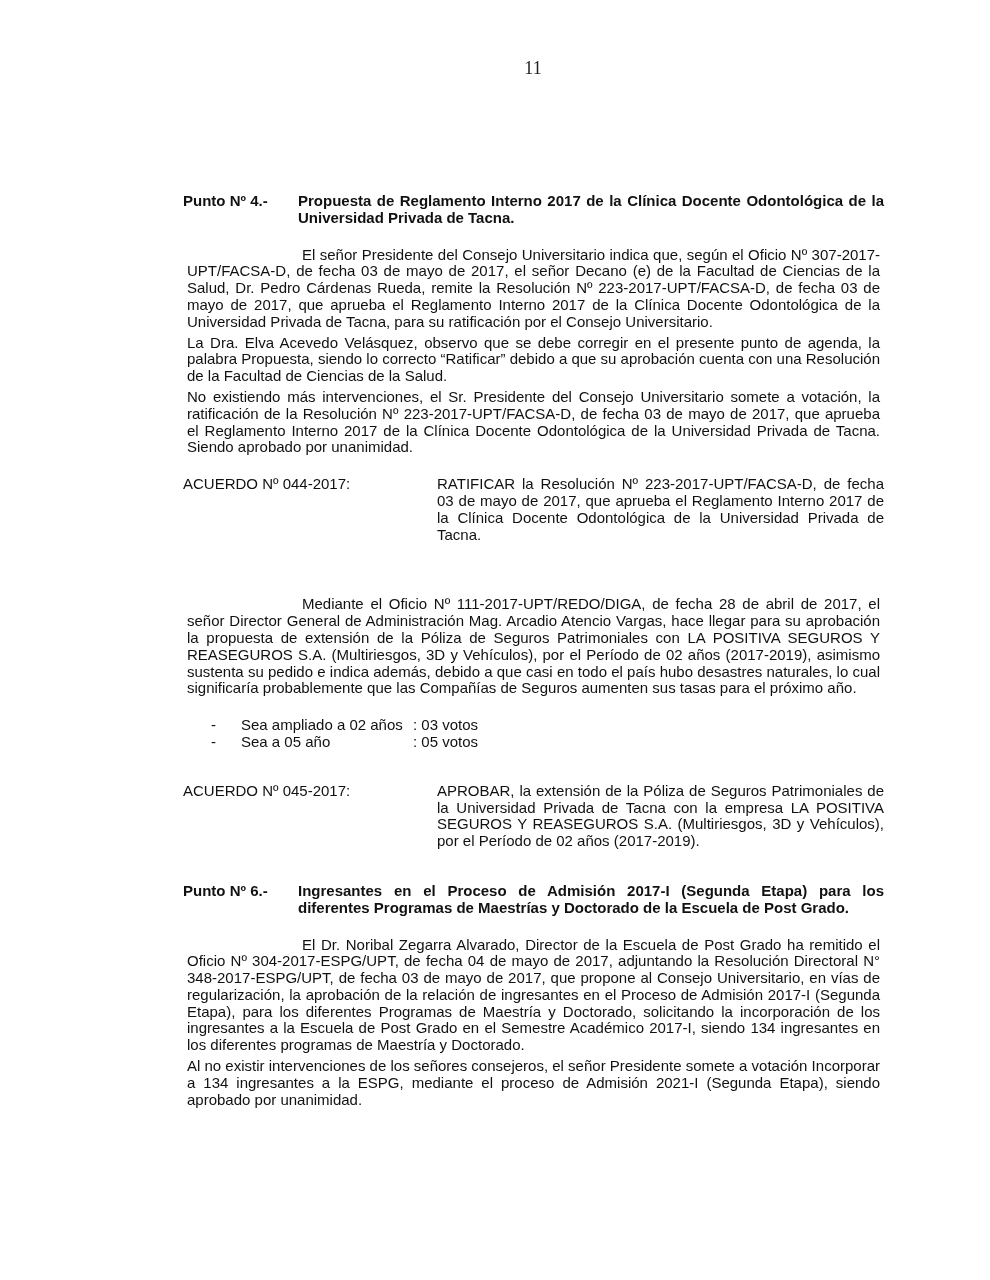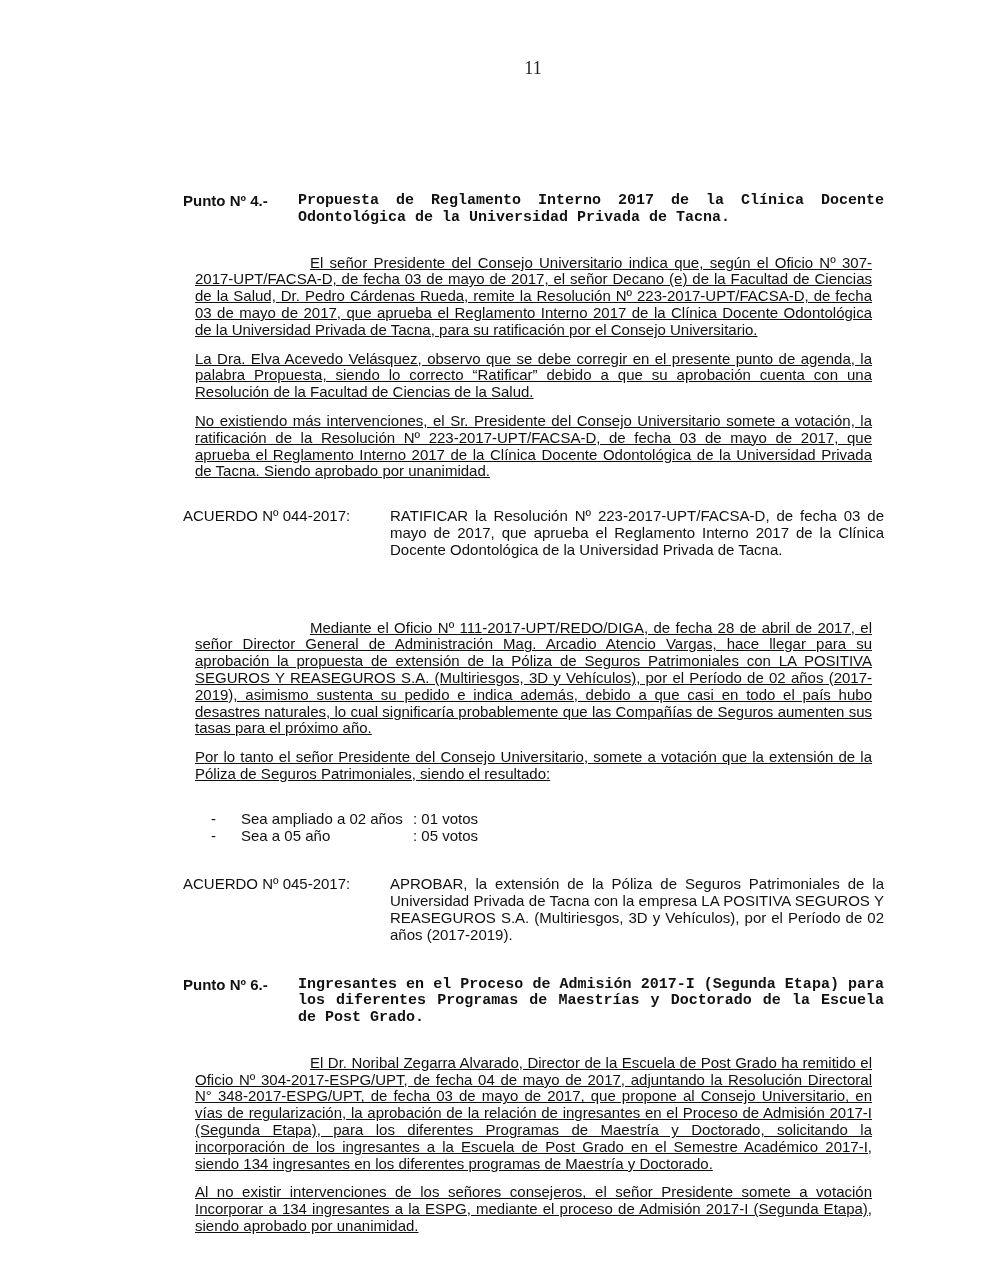--- a/index.html
+++ b/index.html
@@ -7,28 +7,28 @@
     .page-num {
       position: absolute; top: 58px; left: 0; width: 1066px; text-align: center;
       font-family: "Liberation Serif", serif; font-size: 18px; color: #222;
     }
     .content {
       position: absolute; left: 183px; top: 193px; width: 701px;
       font-family: "Liberation Sans", sans-serif; font-size: 15px; line-height: 16.8px;
     }
     .heading { display: flex; font-weight: bold; }
     .heading .num { width: 115px; flex: none; }
-    .heading .title { flex: 1; text-align: justify; font-family: Liberation Mono, monospace; }
-    p { margin: 12px; text-align: justify; text-decoration: underline; }
+    .heading .title { flex: 1; text-align: justify; }
+    p { margin: 4px; text-align: justify; }
     .indent { text-indent: 115px; }
     .gap-s { height: 16px; }
     .gap-m { height: 33px; }
     .acuerdo { display: flex; }
     .acuerdo .label { width: 207px; flex: none; font-weight: normal; }
-    .acuerdo .text { flex: 1; text-align: justify; }
+    .acuerdo .text { flex: 1; text-align: justify; margin-left: 47px; }
     .votes { margin-left: 28px; }
     .vote-row { display: flex; }
     .vote-row .dash { width: 30px; }
     .vote-row .opt { width: 172px; }
   </style>
 </head>
 <body>
 
 <div class="page-num">11</div>
 
@@ -44,27 +44,26 @@
   <p>No existiendo más intervenciones, el Sr. Presidente del Consejo Universitario somete a votación, la ratificación de la Resolución Nº 223-2017-UPT/FACSA-D,  de fecha 03 de mayo de 2017, que aprueba el Reglamento Interno 2017 de la Clínica Docente Odontológica de la Universidad Privada de Tacna. Siendo aprobado por unanimidad.</p>
   <div class="gap-s"></div>
   <div class="acuerdo">
     <span class="label">ACUERDO Nº 044-2017:</span>
     <span class="text">RATIFICAR  la Resolución Nº 223-2017-UPT/FACSA-D,  de fecha 03 de mayo de 2017, que aprueba el Reglamento Interno 2017 de la Clínica Docente Odontológica de la Universidad Privada de Tacna.</span>
   </div>
   <div class="gap-m"></div>
 
   <div class="gap-s"></div>
   <p class="indent">Mediante el Oficio Nº 111-2017-UPT/REDO/DIGA, de fecha 28 de abril de 2017, el señor Director General de Administración Mag. Arcadio Atencio Vargas, hace llegar para su aprobación la propuesta de extensión de la Póliza de Seguros Patrimoniales con LA POSITIVA SEGUROS Y REASEGUROS S.A. (Multiriesgos, 3D y Vehículos), por el  Período de 02 años (2017-2019), asimismo sustenta su pedido e indica además, debido a que casi en todo el país hubo desastres naturales, lo cual significaría probablemente que las Compañías de Seguros aumenten sus tasas para el próximo año.</p>
-  <p>Por lo tanto el señor Presidente del Consejo Universitario, somete a votación que la extensión de la Póliza de Seguros Patrimoniales, siendo el resultado:</p>
   <div class="gap-s"></div>
   <div class="votes">
     <div class="vote-row">
       <span class="dash">-</span>
       <span class="opt">Sea ampliado a 02 años</span>
-      <span>: 01 votos</span>
+      <span>: 03 votos</span>
     </div>
     <div class="vote-row">
       <span class="dash">-</span>
       <span class="opt">Sea a 05 año</span>
       <span>: 05 votos</span>
     </div>
   </div>
   <div class="gap-s"></div>
   <div class="gap-s"></div>
   <div class="acuerdo">
@@ -72,14 +71,14 @@
     <span class="text">APROBAR,  la extensión de la Póliza de Seguros Patrimoniales de la Universidad Privada de Tacna con la empresa LA POSITIVA SEGUROS Y REASEGUROS S.A. (Multiriesgos, 3D y Vehículos), por el  Período de 02 años (2017-2019).</span>
   </div>
   <div class="gap-m"></div>
 
   <div class="heading">
     <span class="num">Punto Nº 6.-</span>
     <span class="title">Ingresantes en el Proceso de Admisión 2017-I (Segunda Etapa) para los diferentes Programas de Maestrías y Doctorado de la Escuela de Post Grado.</span>
   </div>
   <div class="gap-s"></div>
   <p class="indent">El Dr. Noribal Zegarra Alvarado, Director de  la  Escuela  de  Post Grado ha  remitido el Oficio Nº 304-2017-ESPG/UPT, de fecha 04 de mayo de 2017,  adjuntando  la  Resolución Directoral N° 348-2017-ESPG/UPT,  de  fecha  03  de mayo de  2017, que propone al Consejo Universitario,  en  vías de regularización,  la aprobación de  la  relación de ingresantes en  el  Proceso de Admisión 2017-I (Segunda Etapa),  para los diferentes Programas de   Maestría y Doctorado, solicitando la incorporación de los ingresantes a la Escuela de Post Grado en el Semestre Académico 2017-I, siendo 134 ingresantes en los diferentes programas de Maestría y Doctorado.</p>
-  <p>Al no existir intervenciones de los señores consejeros, el señor Presidente somete a votación Incorporar a 134 ingresantes a la ESPG, mediante el proceso de Admisión 2017-I (Segunda Etapa), siendo aprobado por unanimidad.</p>
+  <p>Al no existir intervenciones de los señores consejeros, el señor Presidente somete a votación Incorporar a 134 ingresantes a la ESPG, mediante el proceso de Admisión 2021-I (Segunda Etapa), siendo aprobado por unanimidad.</p>
 </div>
 
 </body></html>

